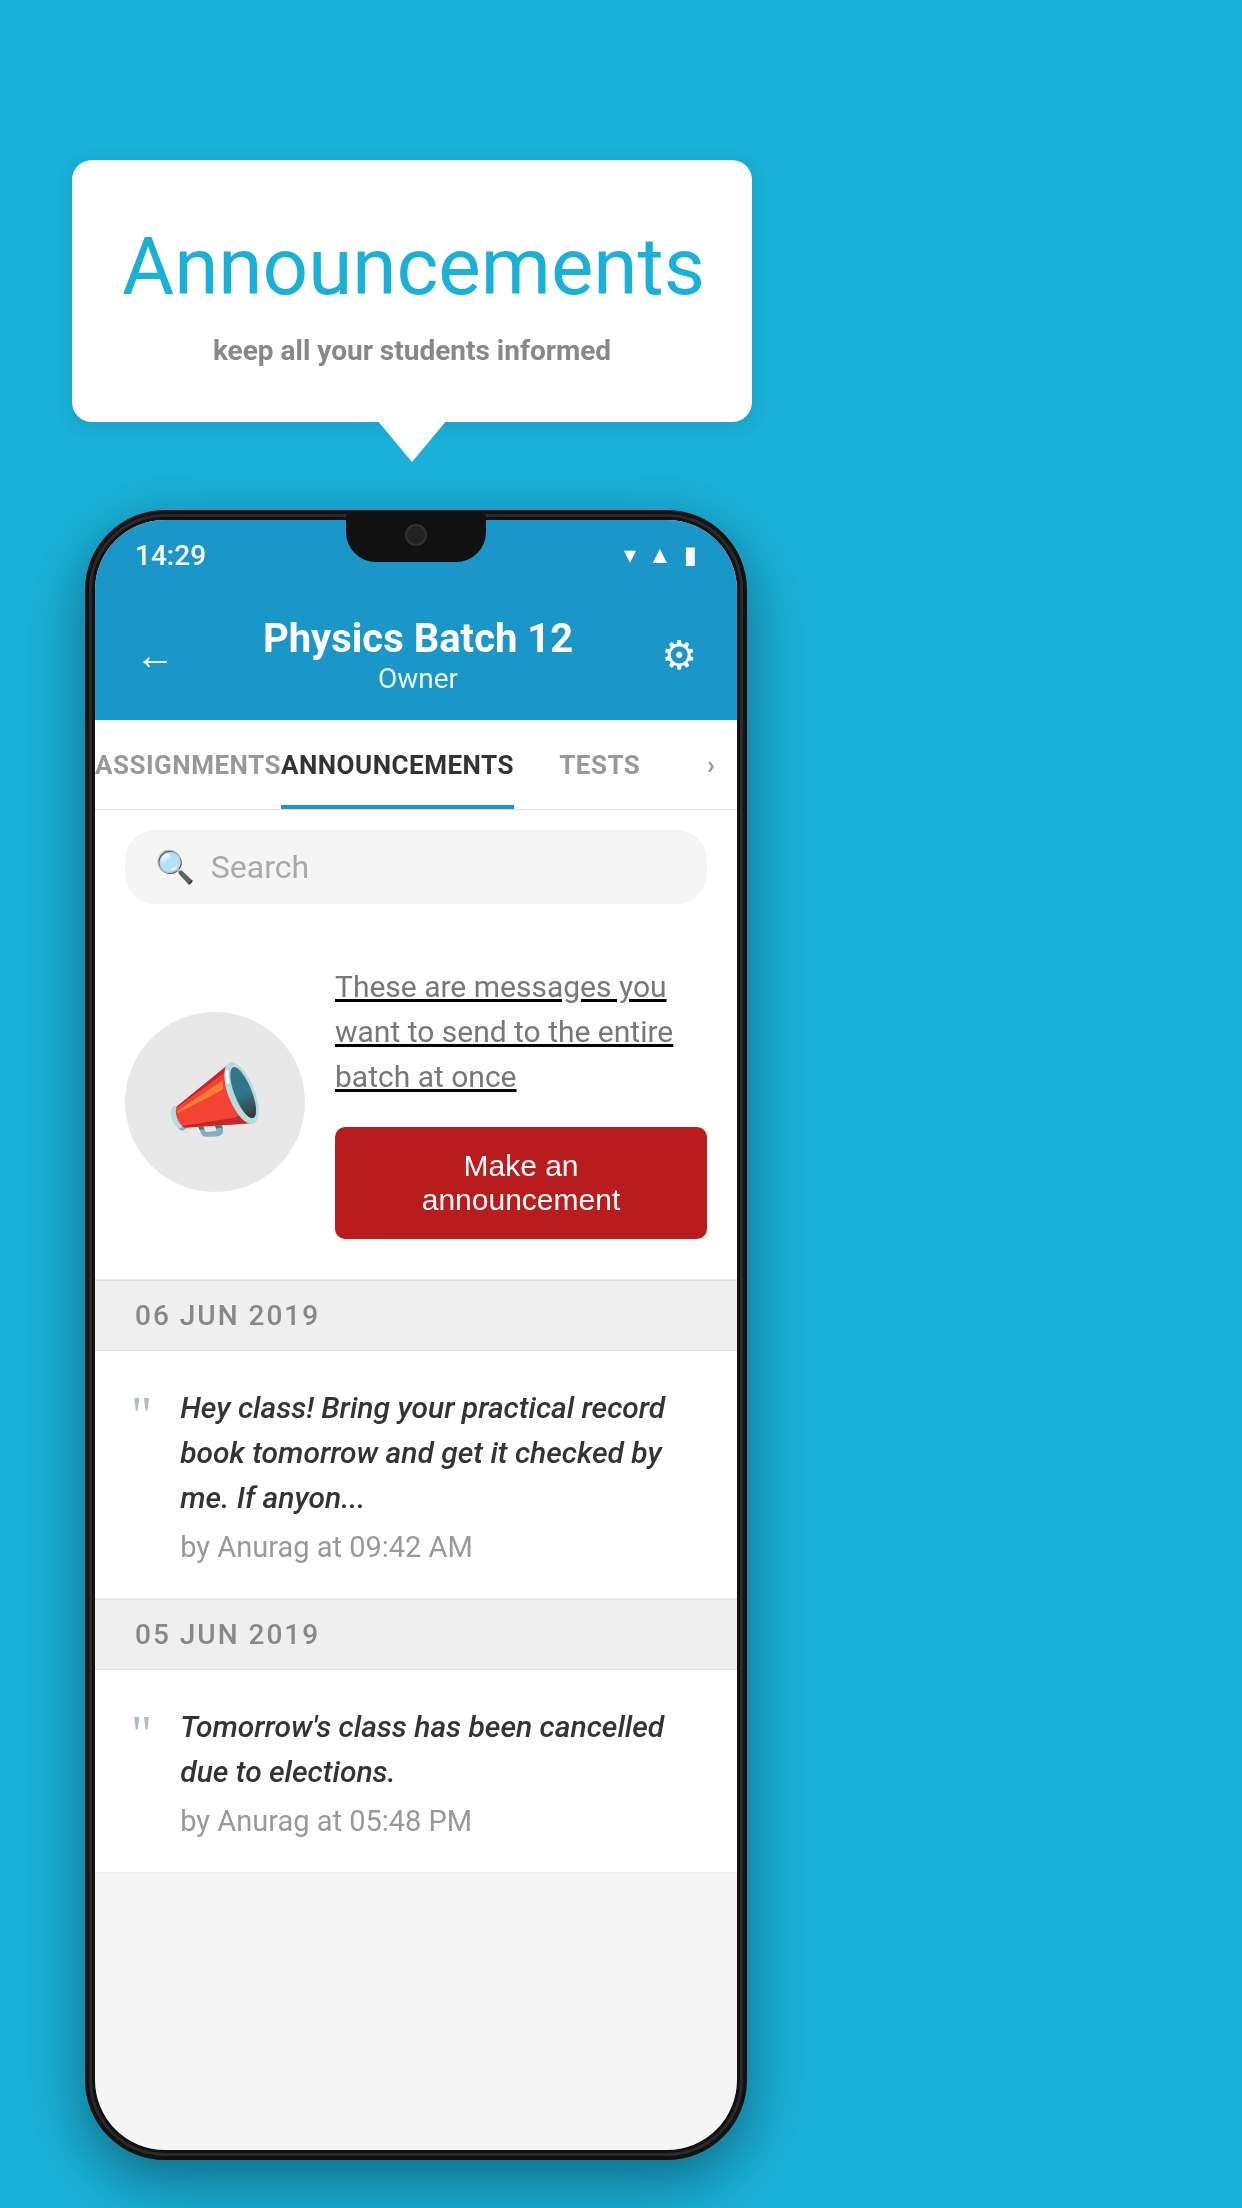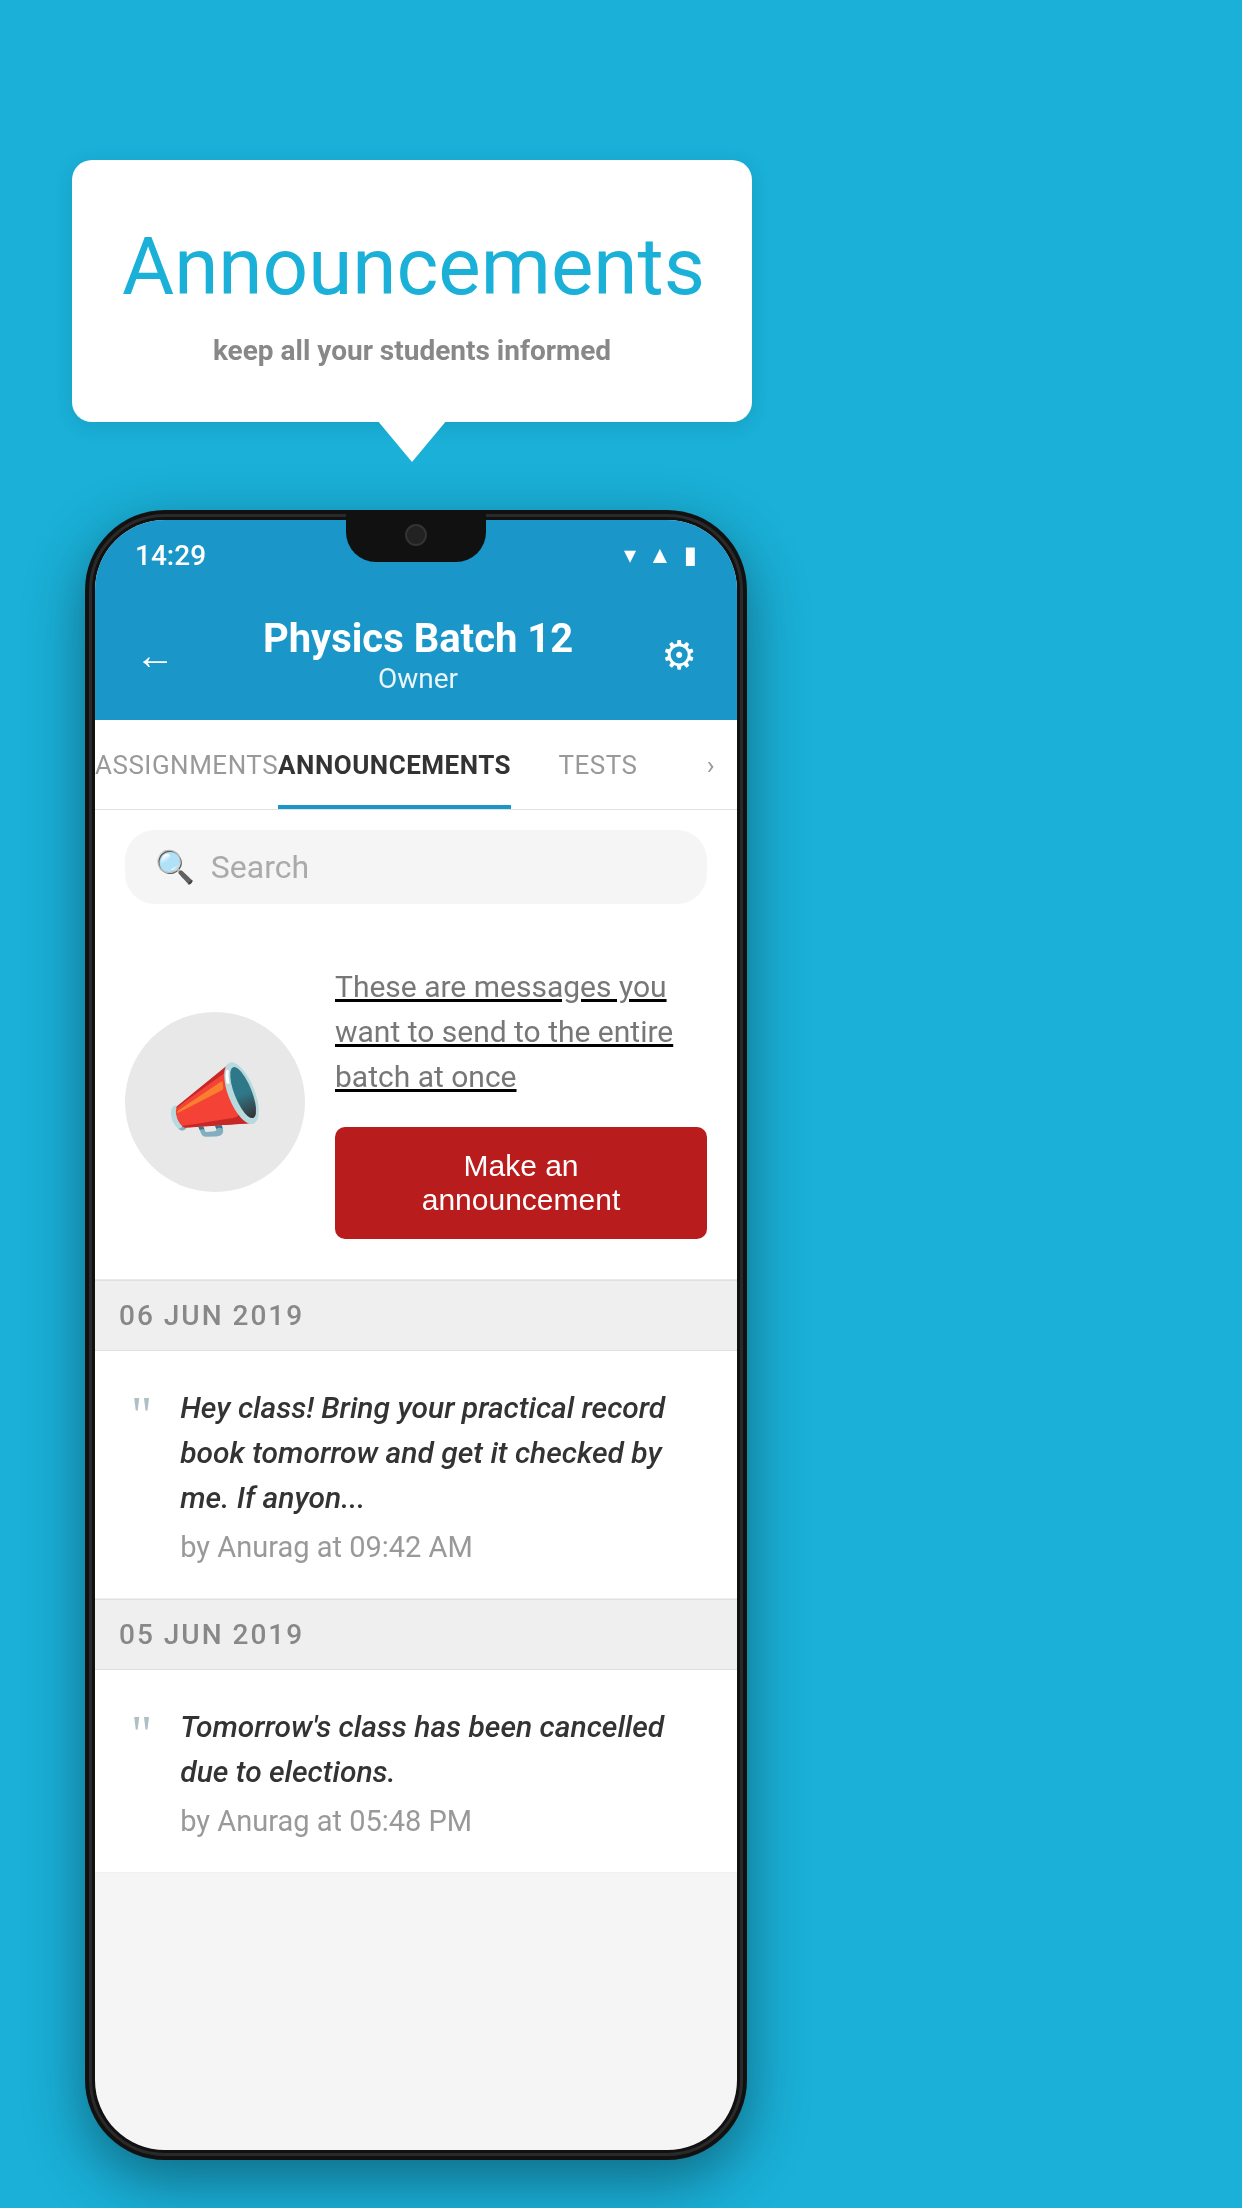--- a/index.html
+++ b/index.html
@@ -181,21 +181,21 @@
       height: 90px;
       align-items: stretch;
       border-bottom: 1px solid #e0e0e0;
     }
     .tab-item {
       flex: 1;
       display: flex;
       align-items: center;
       justify-content: center;
       font-size: 26px;
-      font-weight: 400;
+      font-weight: 700;
       color: #999;
       cursor: pointer;
       position: relative;
       letter-spacing: 0.5px;
     }
     .tab-item.active {
       color: #333;
       font-weight: 700;
     }
     .tab-item.active::after {
@@ -271,21 +271,21 @@
       padding: 22px 36px;
       font-size: 30px;
       font-weight: 500;
       cursor: pointer;
       display: inline-block;
     }
 
     
     .date-separator {
       background: #efefef;
-      padding: 18px 24px;
+      padding: 18px 40px;
       border-bottom: 1px solid #e0e0e0;
       border-top: 1px solid #e0e0e0;
     }
     .date-text {
       font-size: 28px;
       color: #888;
       font-weight: 500;
       letter-spacing: 2px;
     }
 

